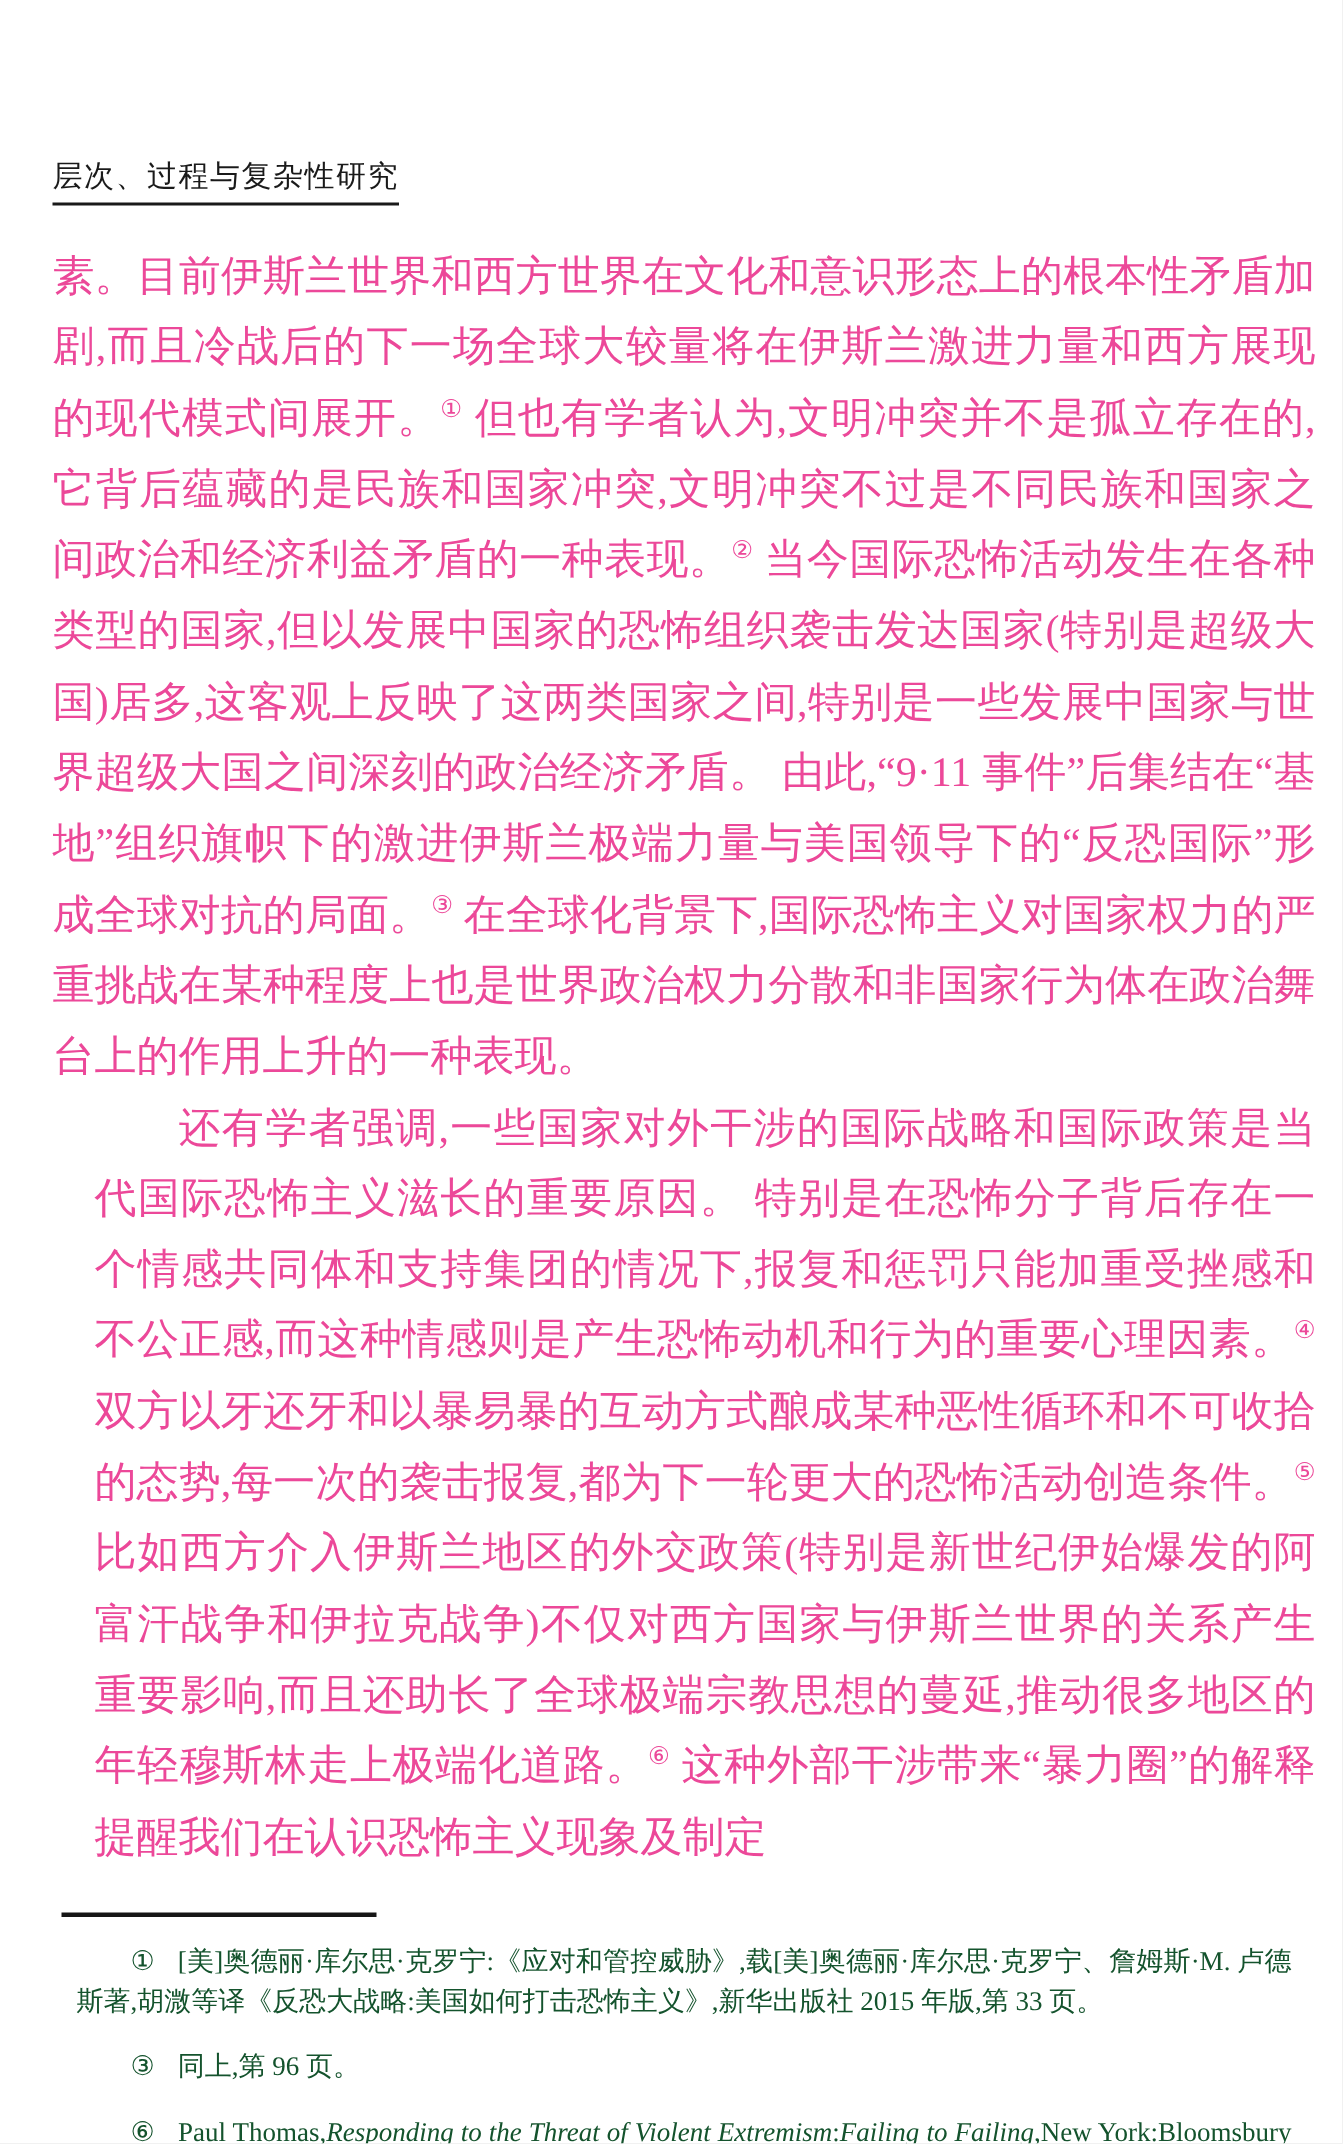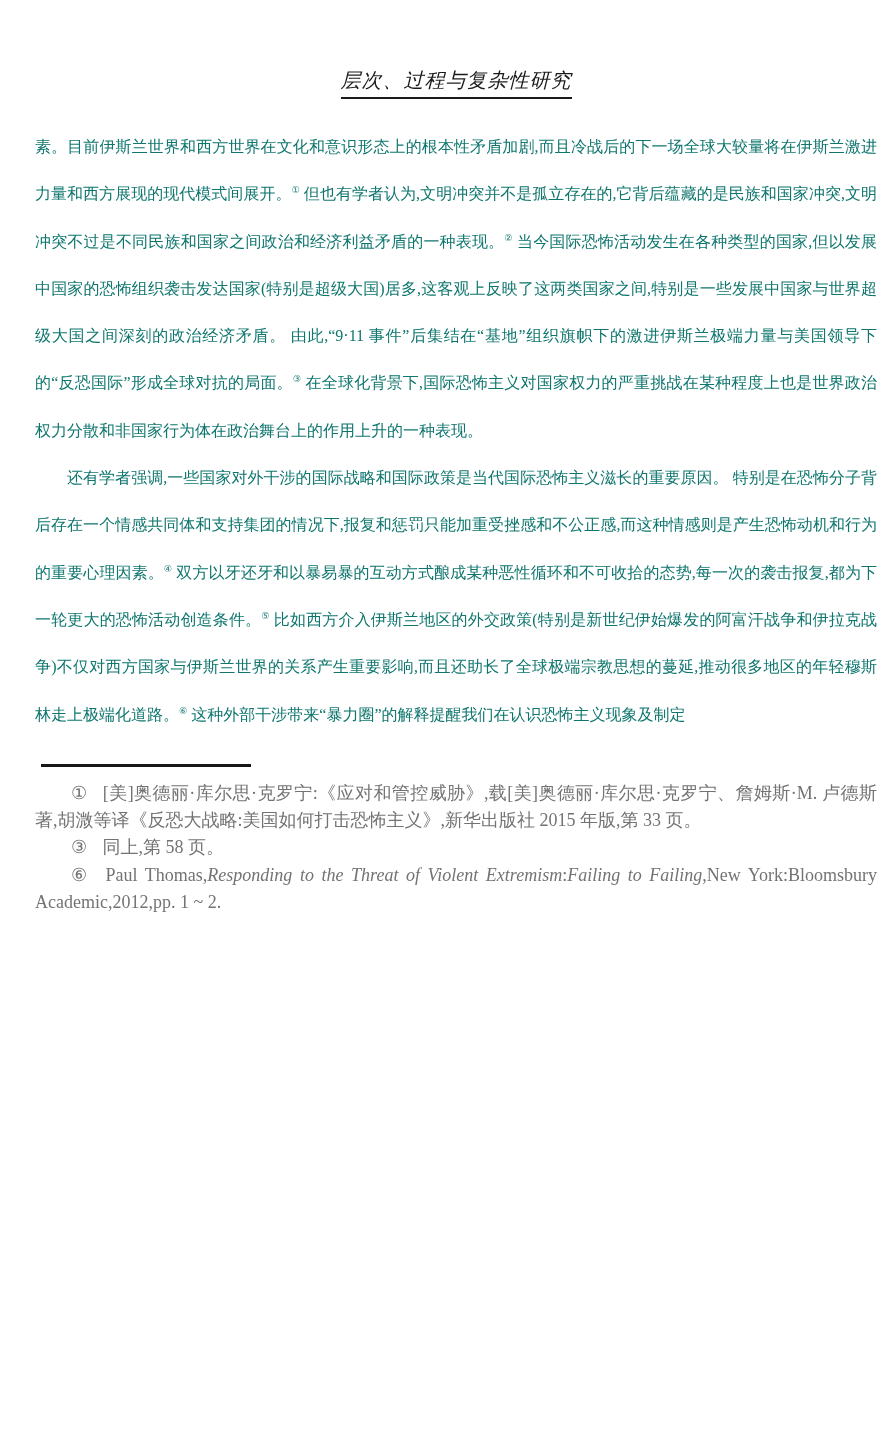--- a/index.html
+++ b/index.html
@@ -9,63 +9,62 @@
     height: 1429px;
     margin: 0 auto;
     background: #ffffff;
     box-sizing: border-box;
     padding: 0 18px 0 35px;
     overflow: hidden;
     font-family: "Liberation Serif", "DejaVu Serif", serif;
     color: #161616;
   }
   .running-head {
-    padding-top: 68px;
-    text-align: center;
-    font-style: italic;
+    padding-top: 106px;
+    text-align: left;
   }
   .rh-text {
     display: inline-block;
     font-size: 20px;
     line-height: 24px;
     letter-spacing: 1px;
     color: #1a1a1a;
     border-bottom: 2px solid #1a1a1a;
     padding-bottom: 5px;
   }
   .body-text {
     margin-top: 24px;
-    font-size: 16px;
+    font-size: 28px;
     line-height: 47.3px;
     text-align: justify;
     text-justify: inter-ideograph;
-    color: #0f766e;
+    color: #ec4899;
   }
   .para { margin: 0; }
-  .para.indent { text-indent: 2em; }
+  .para.indent { text-indent: 2em; margin-left: 28px; }
   sup.fn-ref {
     font-size: 0.58em;
     vertical-align: super;
     line-height: 0;
   }
   .footnotes { margin-top: 26px; }
   .fn-rule {
     width: 210px;
     height: 3px;
     background: #161616;
     margin: 0 0 13px 6px;
   }
   .fn {
-    margin: 0;
+    margin: 16px;
     font-size: 18px;
     line-height: 27.3px;
     text-align: justify;
     text-justify: inter-ideograph;
     text-indent: 2em;
-    color: #737373;
+    color: #14532d;
   }
   .fn-marker { margin-right: 0.85em; }
   .fn i { font-style: italic; }
 </style>
 </head>
 <body>
 
 <div class="page">
 
   <div class="running-head">
@@ -77,20 +76,20 @@
 
     <p class="para indent"><span>还有学者强调,一些国家对外干涉的国际战略和国际政策是当代国际恐怖主义滋长的重要原因。 特别是在恐怖分子背后存在一个情感共同体和支持集团的情况下,报复和惩罚只能加重受挫感和不公正感,而这种情感则是产生恐怖动机和行为的重要心理因素。</span><sup class="fn-ref">④</sup><span> 双方以牙还牙和以暴易暴的互动方式酿成某种恶性循环和不可收拾的态势,每一次的袭击报复,都为下一轮更大的恐怖活动创造条件。</span><sup class="fn-ref">⑤</sup><span> 比如西方介入伊斯兰地区的外交政策(特别是新世纪伊始爆发的阿富汗战争和伊拉克战争)不仅对西方国家与伊斯兰世界的关系产生重要影响,而且还助长了全球极端宗教思想的蔓延,推动很多地区的年轻穆斯林走上极端化道路。</span><sup class="fn-ref">⑥</sup><span> 这种外部干涉带来“暴力圈”的解释提醒我们在认识恐怖主义现象及制定</span></p>
   </main>
 
   <footer class="footnotes">
     <div class="fn-rule"></div>
 
     <p class="fn"><span class="fn-marker">①</span><span>[美]奥德丽·库尔思·克罗宁:《应对和管控威胁》,载[美]奥德丽·库尔思·克罗宁、詹姆斯·M. 卢德斯著,胡溦等译《反恐大战略:美国如何打击恐怖主义》,新华出版社 2015 年版,第 33 页。</span></p>
 
 
-    <p class="fn"><span class="fn-marker">③</span><span>同上,第 58 页。</span></p>
+    <p class="fn"><span class="fn-marker">③</span><span>同上,第 96 页。</span></p>
 
 
 
     <p class="fn"><span class="fn-marker">⑥</span><span>Paul Thomas,</span><i>Responding to the Threat of Violent Extremism</i><span>:</span><i>Failing to Failing</i><span>,New York:Bloomsbury Academic,2012,pp. 1 ~ 2.</span></p>
   </footer>
 
 </div>
 
 </body></html>

